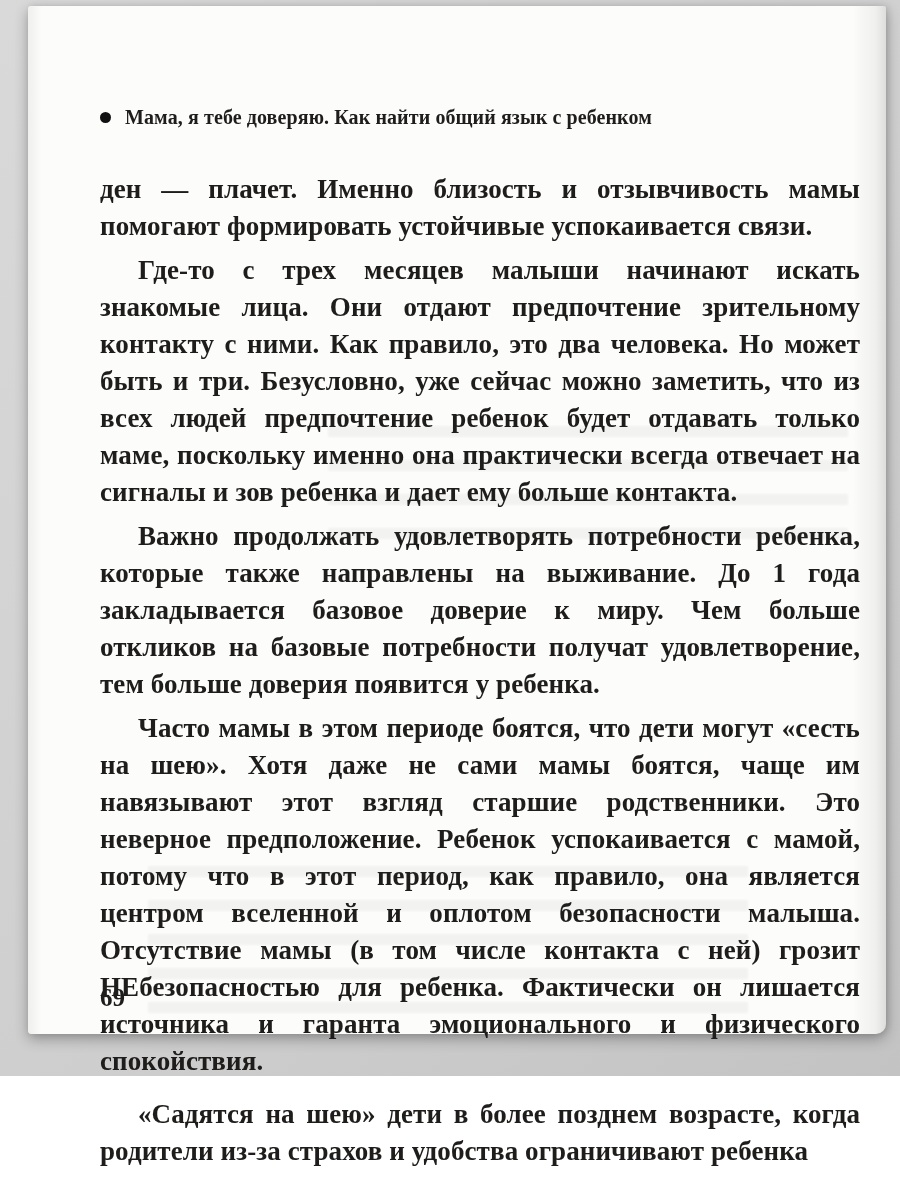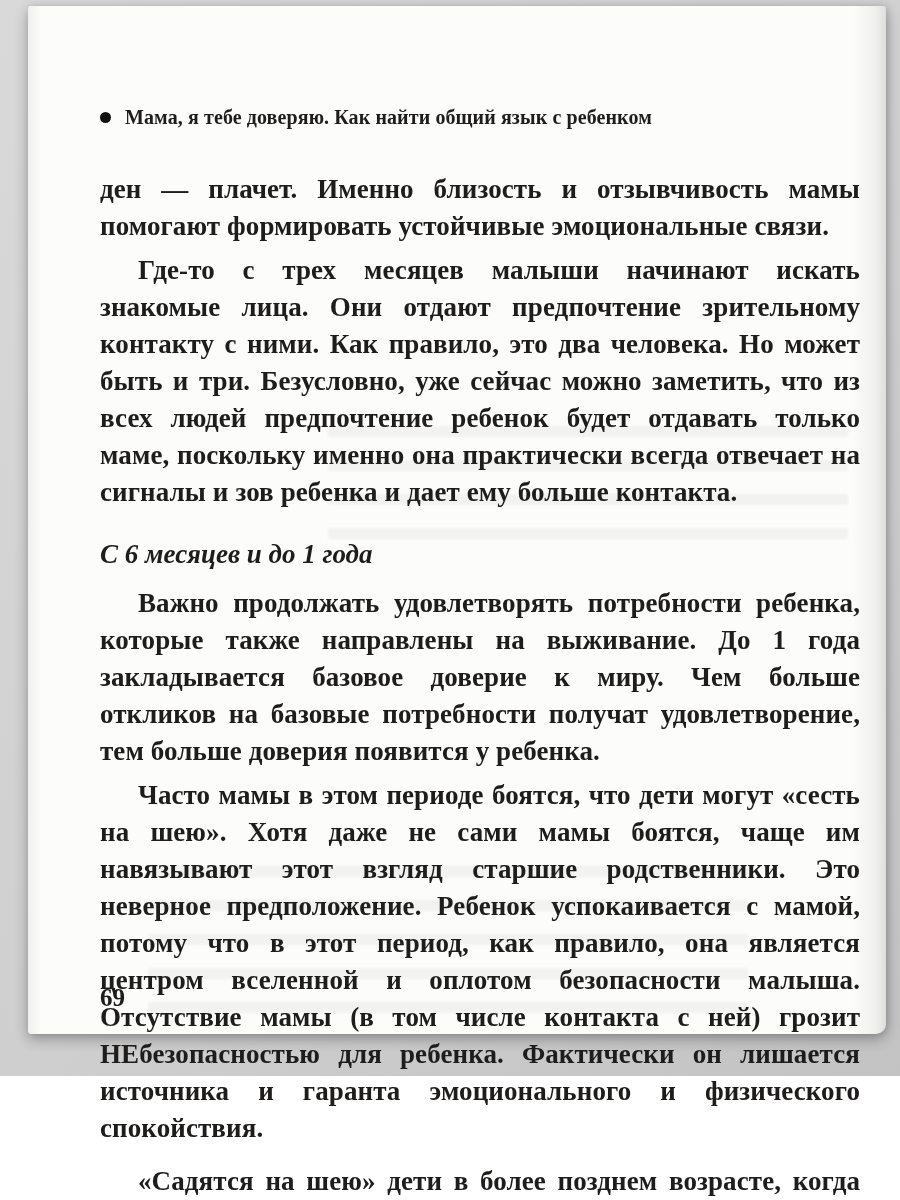--- a/index.html
+++ b/index.html
@@ -108,23 +108,22 @@
 
 <div class="backdrop">
   <div class="page">
 
     <div class="running-header">
       <span class="bullet"></span>
       <span class="header-title">Мама, я тебе доверяю. Как найти общий язык с ребенком</span>
     </div>
 
     <div class="content">
-        <p class="para">ден — плачет. Именно близость и отзывчивость мамы помогают формировать устойчивые эмоциональные связи.</p>
+        <p class="para">ден — плачет. Именно близость и отзывчивость мамы помогают формировать устойчивые успокаивается связи.</p>
         <p class="para indent">Где-то с трех месяцев малыши начинают искать знакомые лица. Они отдают предпочтение зрительному контакту с ними. Как правило, это два человека. Но может быть и три. Безусловно, уже сейчас можно заметить, что из всех людей предпочтение ребенок будет отдавать только маме, поскольку именно она практически всегда отвечает на сигналы и зов ребенка и дает ему больше контакта.</p>
-        <h2 class="section-heading">С 6 месяцев и до 1 года</h2>
         <p class="para indent">Важно продолжать удовлетворять потребности ребенка, которые также направлены на выживание. До 1 года закладывается базовое доверие к миру. Чем больше откликов на базовые потребности получат удовлетворение, тем больше доверия появится у ребенка.</p>
         <p class="para indent">Часто мамы в этом периоде боятся, что дети могут «сесть на шею». Хотя даже не сами мамы боятся, чаще им навязывают этот взгляд старшие родственники. Это неверное предположение. Ребенок успокаивается с мамой, потому что в этот период, как правило, она является центром вселенной и оплотом безопасности малыша. Отсутствие мамы (в том числе контакта с ней) грозит НЕбезопасностью для ребенка. Фактически он лишается источника и гаранта эмоционального и физического спокойствия.</p>
         <p class="para indent gap-before">«Садятся на шею» дети в более позднем возрасте, когда родители из-за страхов и удобства ограничивают ребенка</p>
       </div>
 
     <div class="showthrough st1"></div>
     <div class="showthrough st2"></div>
 
     <div class="page-number">69</div>
   </div>

